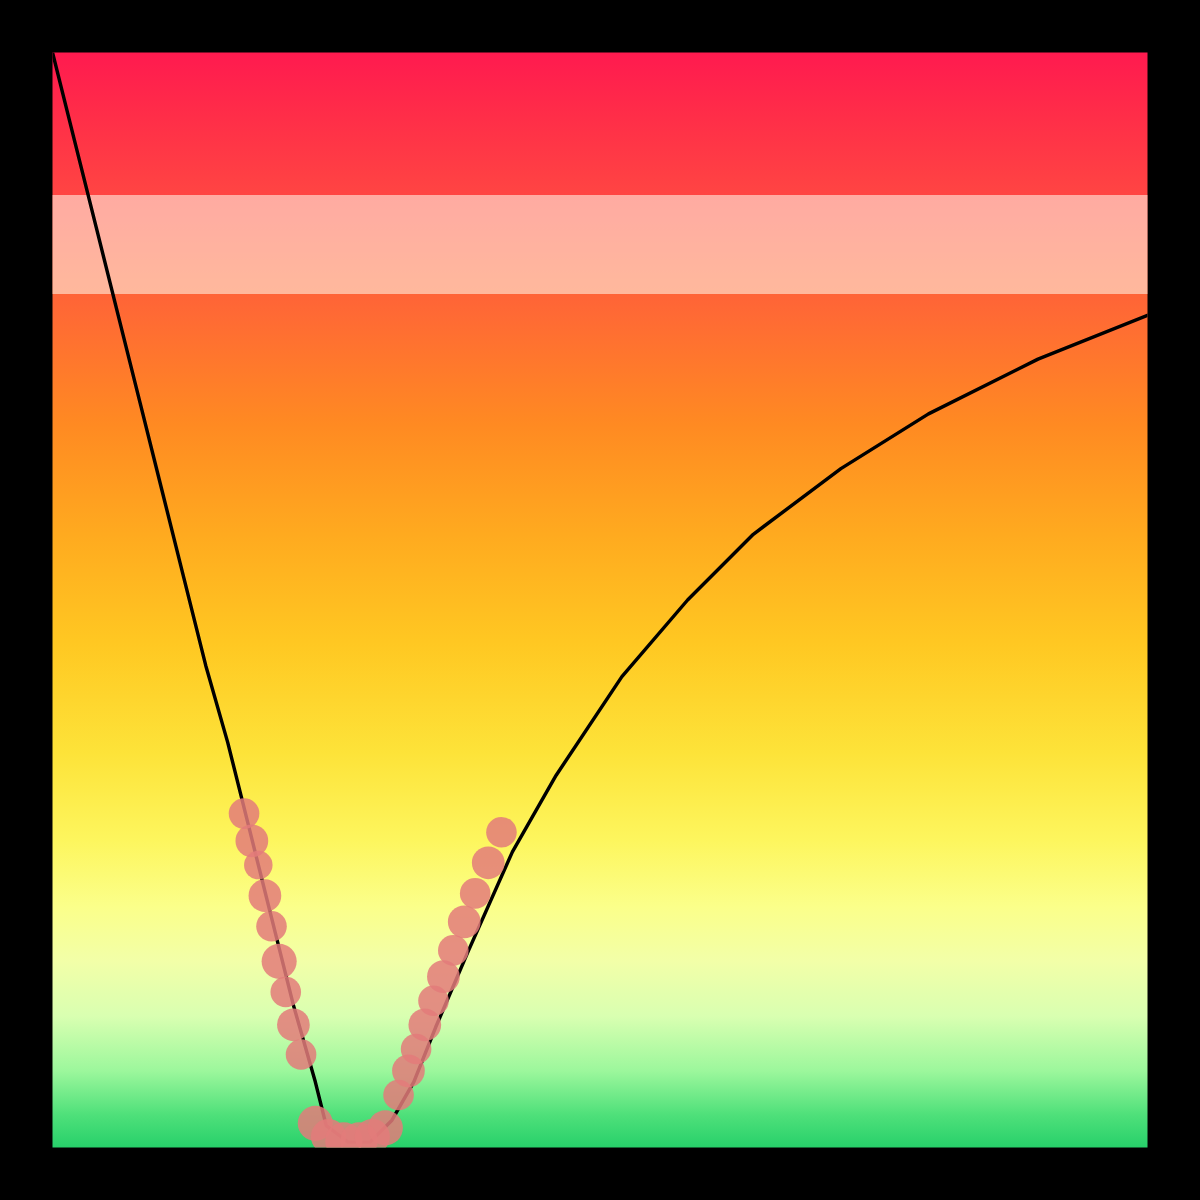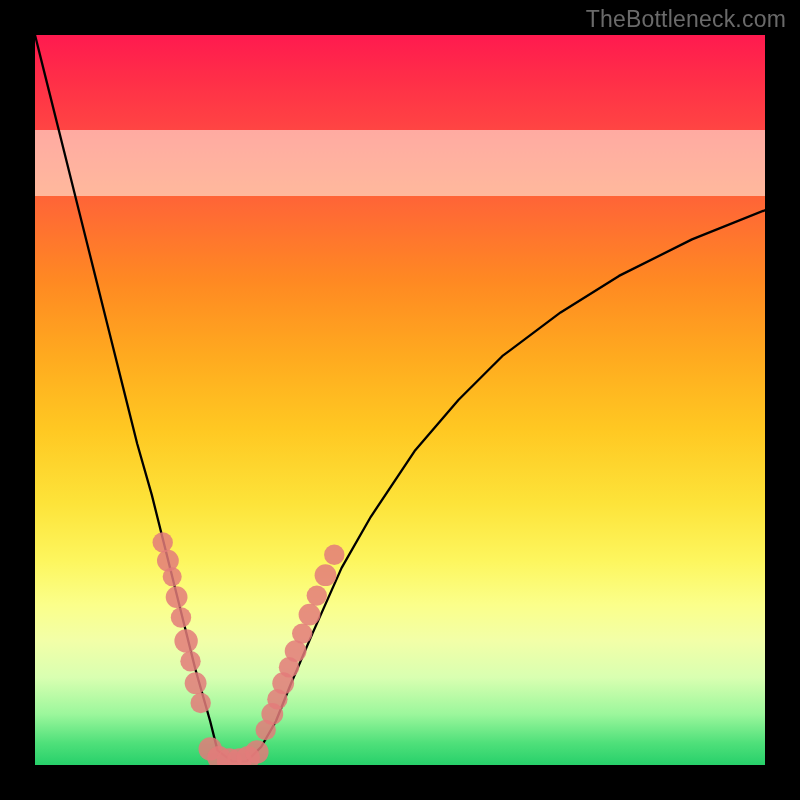--- a/index.html
+++ b/index.html
@@ -68,21 +68,20 @@
   }
   .dot {
     fill: #e37b7a;
     fill-opacity: 0.85;
   }
 </style>
 </head>
 <body>
 
 <div class="frame">
-  <div class="watermark">TheBottleneck.com</div>
   <div class="plot-area">
     <div class="light-band" style="top: 94.9px; height: 65.7px;"></div>
     <svg class="curve-layer" viewBox="0 0 730 730" preserveAspectRatio="none">
       <path id="curvePath" fill="none" stroke="#000" stroke-width="2.3" stroke-linecap="round" stroke-linejoin="round" d="M0.0 0.0 L14.6 58.4 L29.2 116.8 L43.8 175.2 L58.4 233.6 L73.0 292.0 L87.6 350.4 L102.2 408.8 L116.8 459.9 L131.4 518.3 L146.0 576.7 L160.6 635.1 L175.2 686.2 L182.5 715.4 L197.1 726.4 L211.7 726.4 L226.3 711.8 L240.9 686.2 L255.5 649.7 L277.4 598.6 L306.6 532.9 L335.8 481.8 L379.6 416.1 L423.4 365.0 L467.2 321.2 L525.6 277.4 L584.0 240.9 L657.0 204.4 L730.0 175.2"></path>
       <g id="dotsGroup">
           <circle cx="127.7" cy="507.4" r="10.2" class="dot"></circle>
           <circle cx="132.9" cy="525.6" r="10.9" class="dot"></circle>
           <circle cx="137.2" cy="541.7" r="9.5" class="dot"></circle>
           <circle cx="141.6" cy="562.1" r="10.9" class="dot"></circle>
           <circle cx="146.0" cy="582.5" r="10.2" class="dot"></circle>

